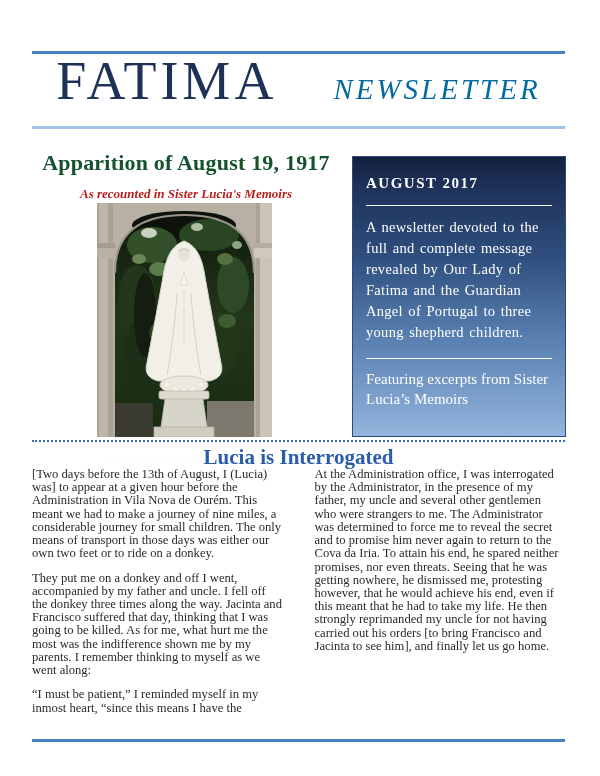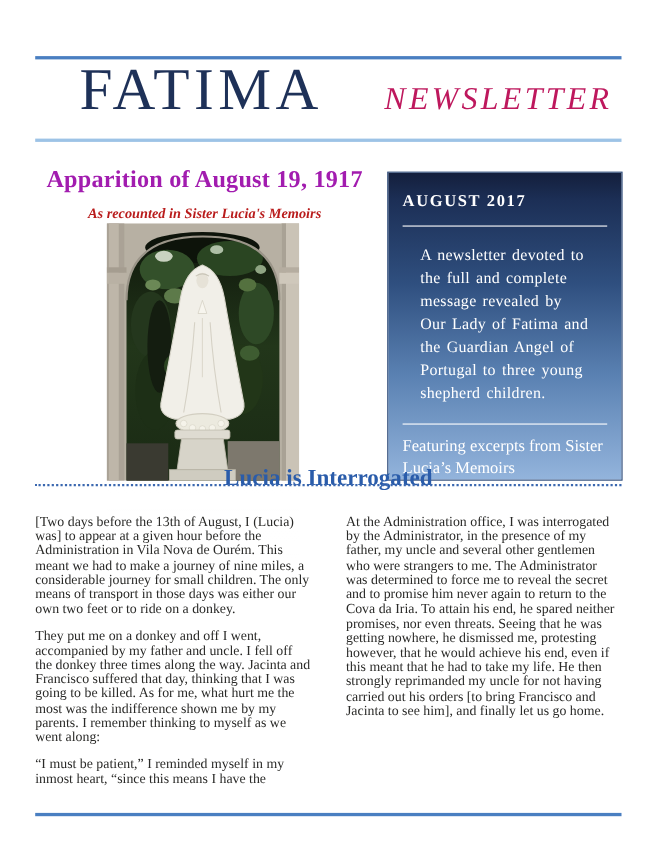--- a/index.html
+++ b/index.html
@@ -8,52 +8,52 @@
 
   
   .rule{position:absolute;left:32px;width:533px;height:3px;}
   .rule-top{top:51px;background:#4a7fc1;}
   .rule-title{top:126px;background:#9dc3e6;}
   .rule-bottom{top:739px;background:#4a7fc1;}
   .rule-dotted{position:absolute;left:32px;top:440px;width:533px;height:0;
                border-top:2px dotted #3b68b0;z-index:3;}
 
   
-  .masthead{position:absolute;left:48px;top:54px;width:533px;height:70px;
+  .masthead{position:absolute;left:32px;top:54px;width:533px;height:70px;
             display:flex;align-items:baseline;justify-content:center;gap:16px;z-index:2;}
   .masthead .main{font-size:54px;letter-spacing:4px;color:#1e3158;line-height:1;}
-  .masthead .sub{font-size:29px;font-style:italic;letter-spacing:3px;color:#be185d;line-height:1;margin-left:40px;}
+  .masthead .sub{font-size:29px;font-style:italic;letter-spacing:3px;color:#0369a1;line-height:1;margin-left:40px;}
 
   
   .headline{position:absolute;left:26px;top:150px;width:320px;text-align:center;
-            font-size:22px;font-weight:bold;color:#a21caf;letter-spacing:0.2px;z-index:2;}
+            font-size:22px;font-weight:bold;color:#14532d;letter-spacing:0.2px;z-index:2;}
   .subhead{position:absolute;left:26px;top:186px;width:320px;text-align:center;
            font-size:13px;font-weight:bold;font-style:italic;color:#b91c1c;z-index:2;}
 
   
   .photo{position:absolute;left:97px;top:203px;width:175px;height:234px;z-index:2;}
   .photo svg{display:block;}
   .photo-reflection{position:absolute;left:97px;top:437px;width:175px;height:83px;
                     overflow:hidden;z-index:0;opacity:0.45;}
   .photo-reflection::after{content:"";position:absolute;inset:0;
      background:linear-gradient(to bottom, rgba(255,255,255,0.45) 0%, rgba(255,255,255,0.85) 55%, #ffffff 95%);}
 
   
   .sidebar{position:absolute;left:352px;top:156px;width:214px;height:281px;box-sizing:border-box;
            border:1px solid #2d4a78;color:#ffffff;padding:12px 13px 10px 13px;
            background:linear-gradient(180deg,#141f3c 0%,#1c2f56 9%,#2f4f7f 36%,#5a81b2 66%,#93b4dc 100%);
            z-index:2;}
   .sidebar .issue{font-size:15px;font-weight:bold;letter-spacing:1.5px;margin-top:6px;}
   .sidebar .s-rule{border:none;border-top:1px solid #ffffff;margin:13px 0 11px 0;}
-  .sidebar .mission{font-size:14.5px;line-height:1.45;letter-spacing:0.3px;word-spacing:1.5px;margin:16px;}
+  .sidebar .mission{font-size:14.5px;line-height:1.45;letter-spacing:0.3px;word-spacing:1.5px;margin:0;}
   .sidebar .s-rule2{border:none;border-top:1px solid #ffffff;margin:15px 0 10px 0;}
   .sidebar .feature{font-size:15px;line-height:1.35;margin:0;}
 
   
-  .story-heading{position:absolute;left:32px;top:422px;width:533px;text-align:center;
+  .story-heading{position:absolute;left:32px;top:445px;width:533px;text-align:center;
                  font-size:21px;font-weight:bold;color:#2a5caa;z-index:2;}
   .columns{position:absolute;left:32px;top:468px;width:533px;display:flex;gap:32px;z-index:2;}
   .col{width:259px;font-size:12.6px;line-height:1.05;color:#2a2a28;}
   .col p{margin:0 0 11px 0;}
   .col p:last-child{margin-bottom:0;}
 </style>
 </head>
 <body>
 
 <div class="page">

